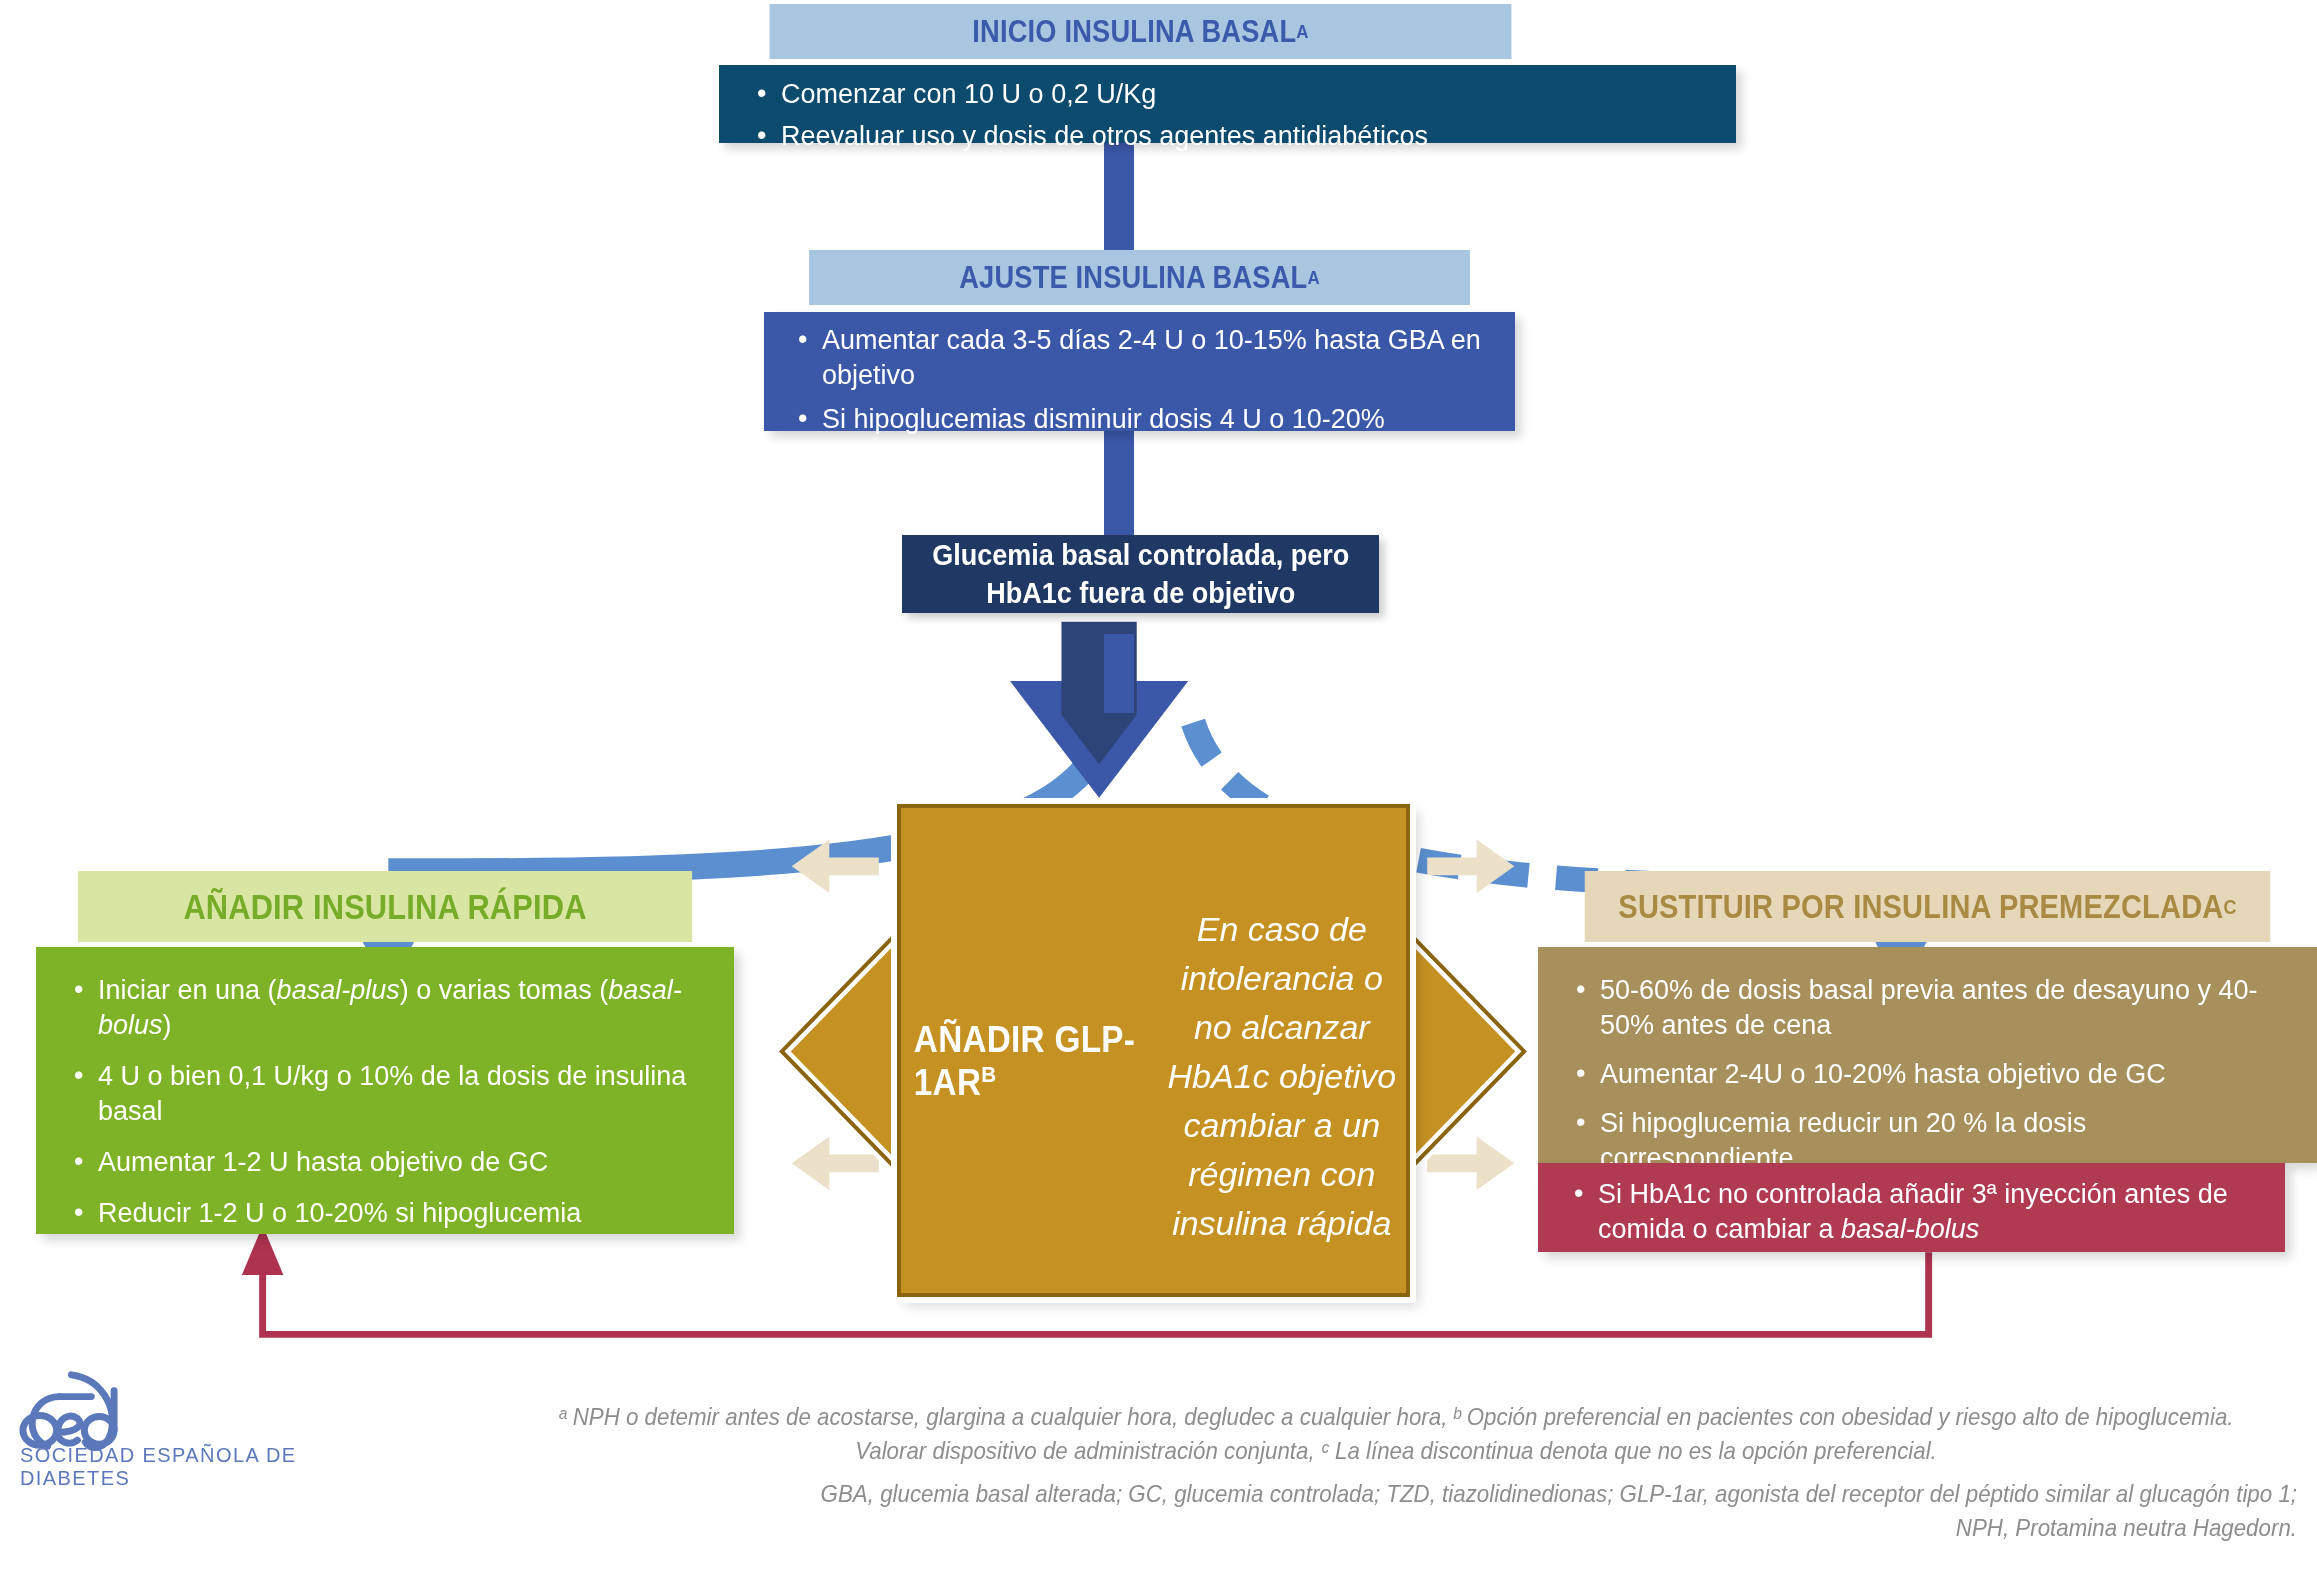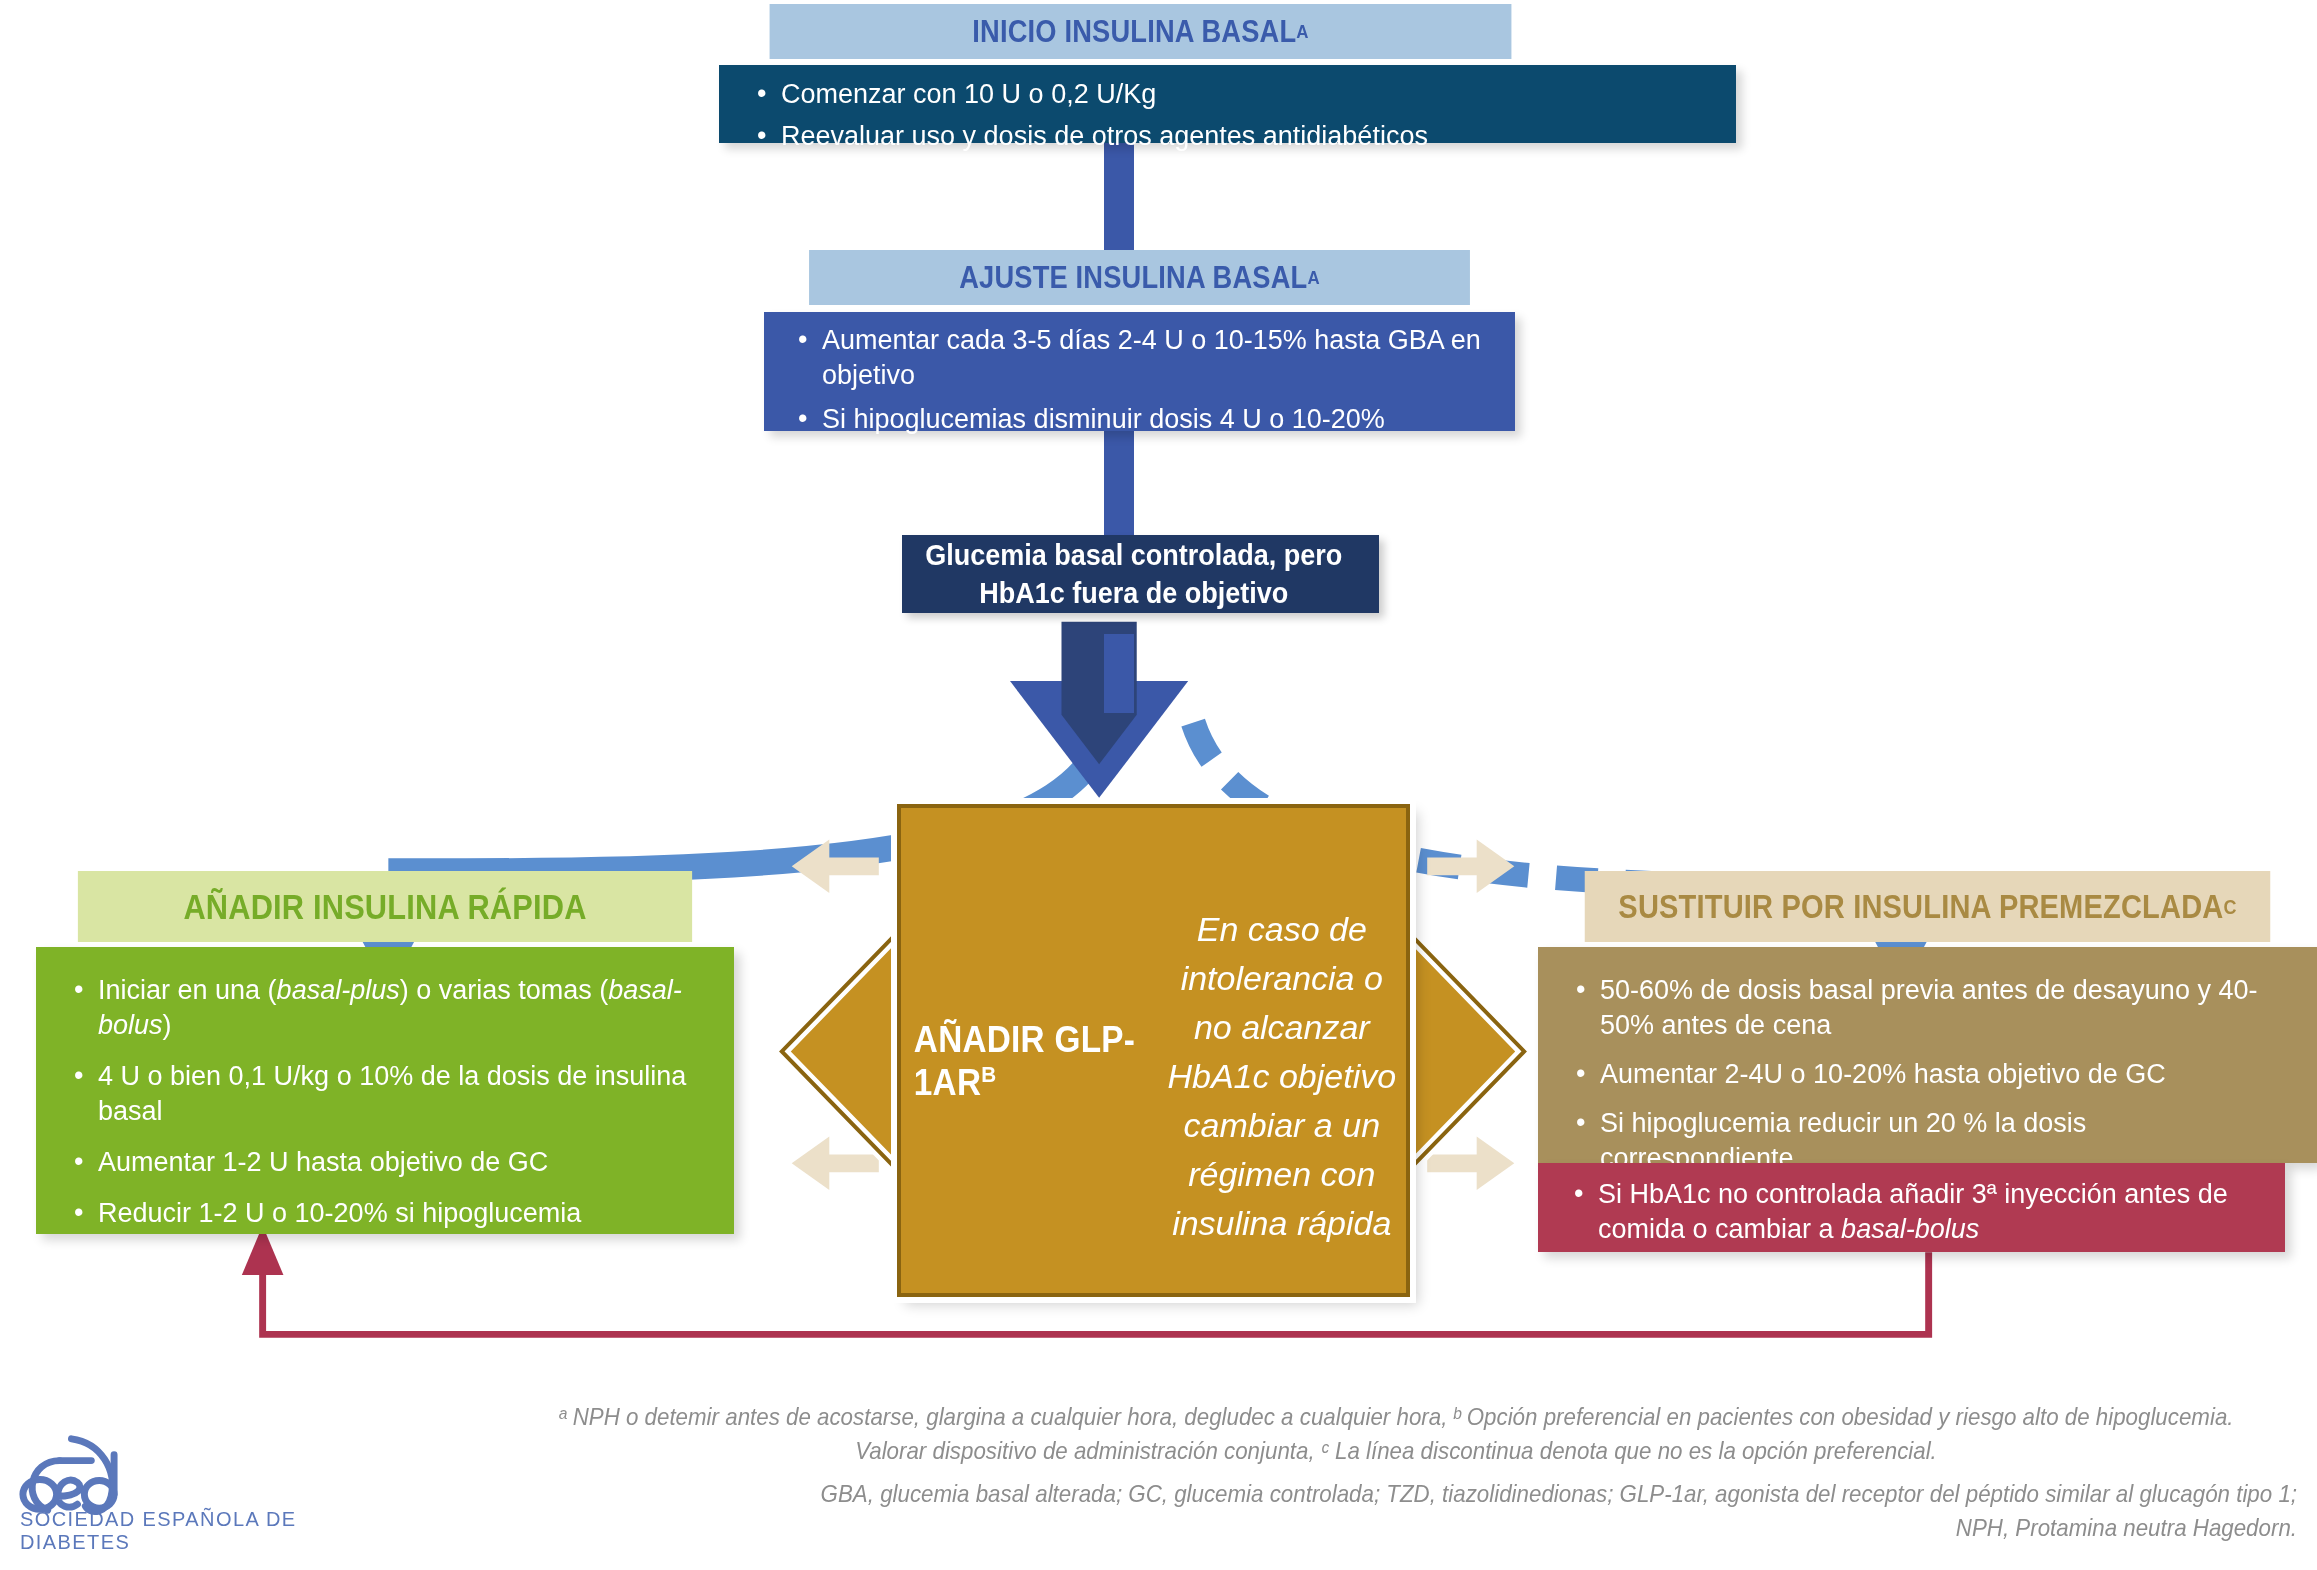--- a/index.html
+++ b/index.html
@@ -67,21 +67,21 @@
 
   
   .vconn { position: absolute; background: #3b58a8; width: 30px; }
   #vc1 { left: 1104px; top: 143px; height: 111px; }
   #vc2 { left: 1104px; top: 428px; height: 109px; }
   #vc3 { left: 1104px; top: 634px; height: 79px; }
 
   #gluc-box {
     left: 902px; top: 535px; width: 477px; height: 78px;
     background: #203864;
-    display: flex; align-items: center; 
+    display: flex; align-items: center; justify-content: center;
     box-shadow: 5px 5px 8px rgba(0,0,0,.2);
   }
   #gluc-box .t {
     color: #fff; font-weight: 700; font-size: 30px;
     line-height: 1.28; text-align: center;
     transform: scaleX(0.9); transform-origin: center;
   }
 
   
   #green-hdr {
@@ -148,21 +148,21 @@
     transform: scaleX(0.93); transform-origin: center top;
   }
   #fn2 {
     position: absolute; left: 693px; top: 1477px; width: 1604px;
     text-align: right; font-style: italic; color: #8d8d8d;
     font-size: 24px; line-height: 1.42;
     transform: scaleX(0.93); transform-origin: right top;
   }
 
   
-  #logo { position: absolute; left: 14px; top: 1409px; width: 327px; height: 129px; }
+  #logo { position: absolute; left: 14px; top: 1345px; width: 327px; height: 129px; }
   #logo-text {
     position: absolute; left: 6px; top: 99px;
     color: #5b78bb; font-size: 20px; letter-spacing: 1.4px;
   }
 
   svg.abs { position: absolute; left: 0; top: 0; overflow: visible; }
 </style>
 </head>
 <body>
 

